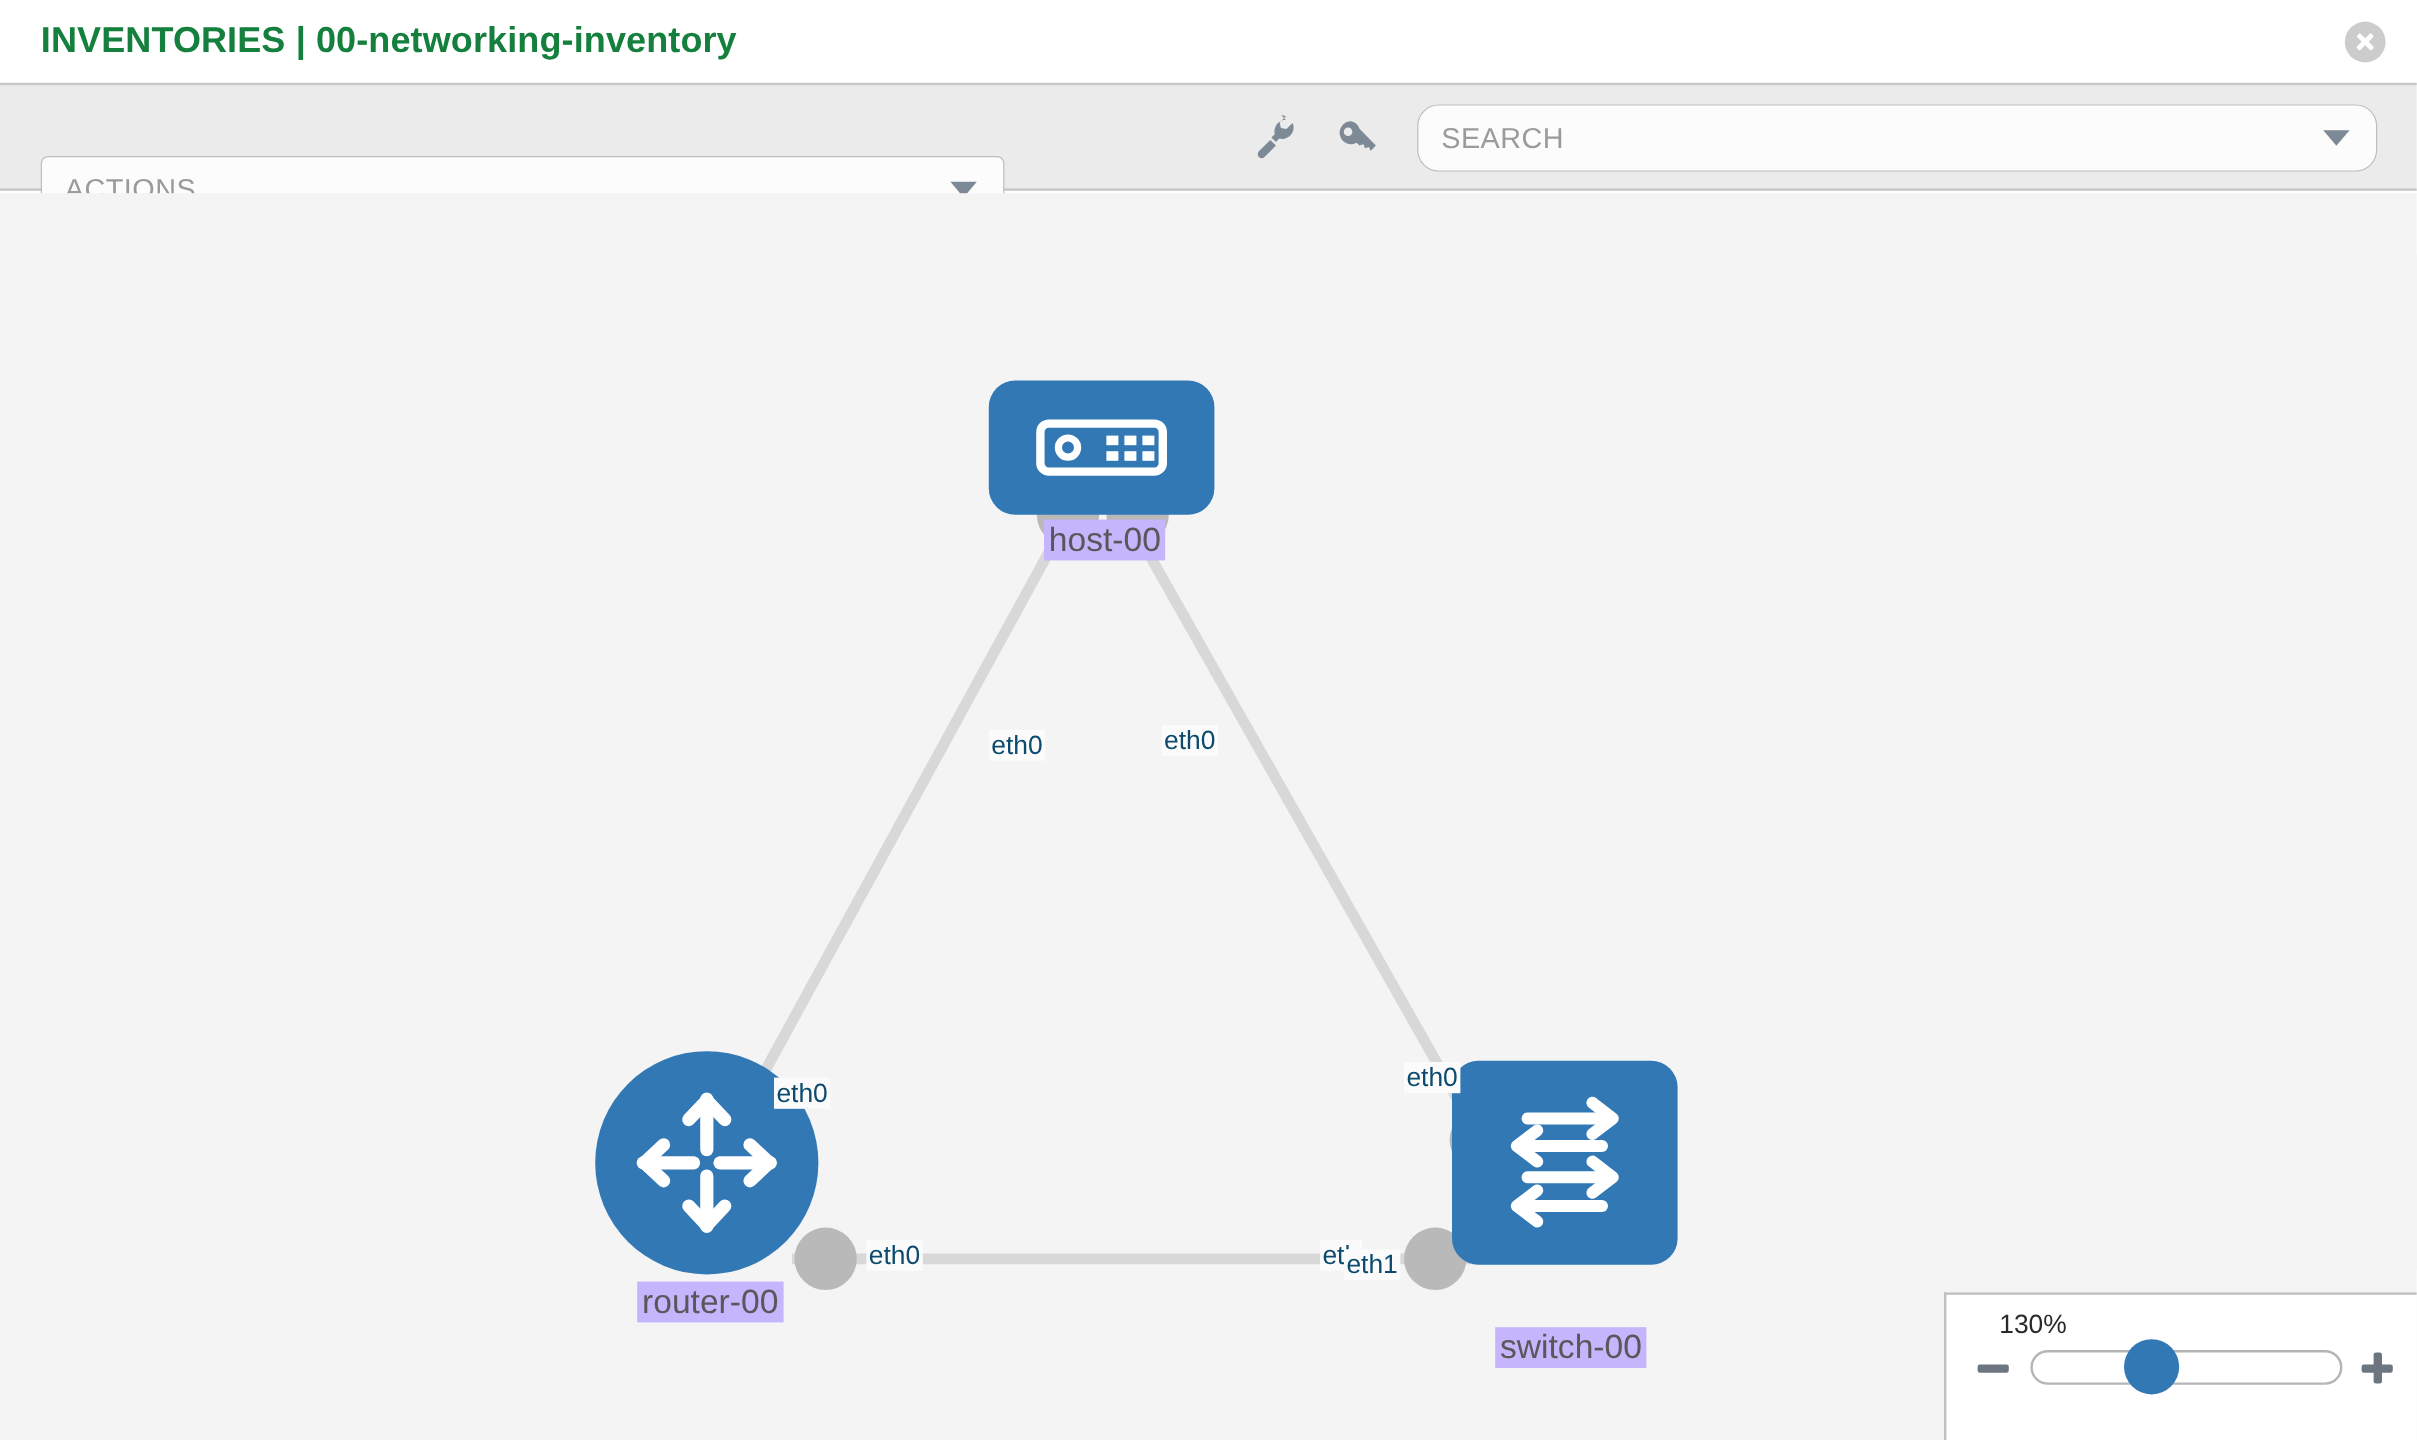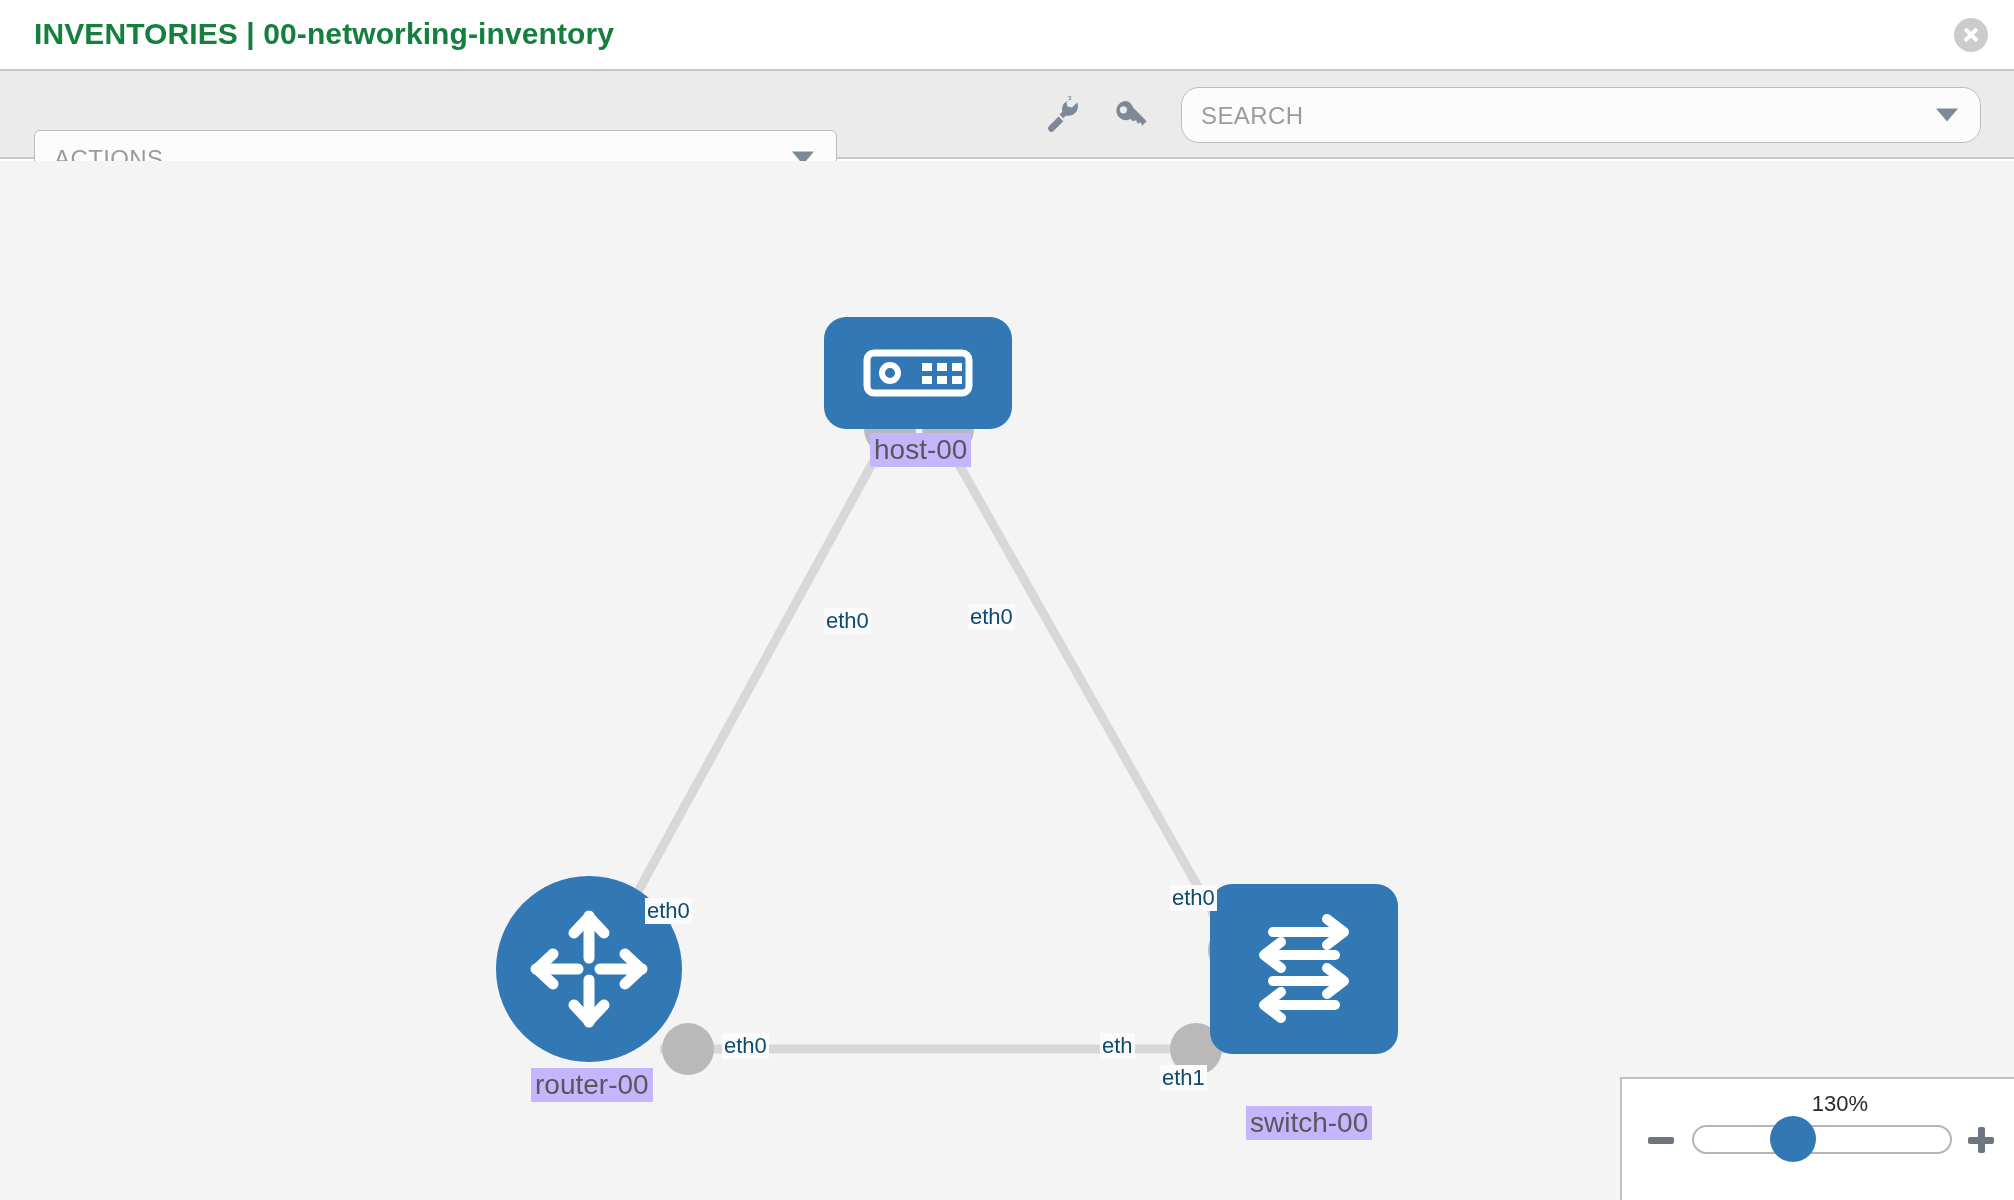--- a/index.html
+++ b/index.html
@@ -125,21 +125,21 @@
 
   
   .zoom-panel {
     position: absolute; left: 1620px; top: 1077px;
     width: 394px; height: 123px;
     background: #ffffff; border: 2px solid #c0c0c0;
     border-right: none; border-bottom: none;
   }
   .zoom-value {
     position: absolute; left: 0; right: 0; top: 12px;
-    text-align: center; font-size: 22px; color: #2a2a2a; padding-left: 44px;
+    font-size: 22px; color: #2a2a2a; padding-left: 44px;
   }
   .zoom-minus, .zoom-plus {
     position: absolute; top: 46px; cursor: pointer; width: 30px; height: 30px;
   }
   .zoom-minus { left: 24px; }
   .zoom-plus  { right: 18px; }
   .zoom-minus::before, .zoom-plus::before, .zoom-plus::after {
     content: ""; position: absolute; background: #6d7580; border-radius: 2px;
   }
   .zoom-minus::before { left: 2px; top: 12px; width: 26px; height: 7px; }
@@ -262,21 +262,21 @@
       </div>
       <div class="node-label">switch-00</div>
     </div>
 
     <div class="iface-label" style="left:824px; top:447px;">eth0</div>
     <div class="iface-label" style="left:968px; top:443px;">eth0</div>
     <div class="iface-label" style="left:645px; top:737px;">eth0</div>
     <div class="iface-label" style="left:1170px; top:724px;">eth0</div>
     <div class="iface-label" style="left:722px; top:872px;">eth0</div>
     <div class="iface-label" style="left:1100px; top:872px;">eth</div>
-    <div class="iface-label" style="left:1120px; top:904px;margin-left:40px;">eth1</div>
+    <div class="iface-label" style="left:1120px; top:880px;">eth1</div>
   </div>
 
   <div class="zoom-panel">
     <div class="zoom-value">130%</div>
     <div class="zoom-minus"></div>
     <div class="zoom-track"></div>
     <div class="zoom-thumb"></div>
     <div class="zoom-plus"></div>
   </div>
 

